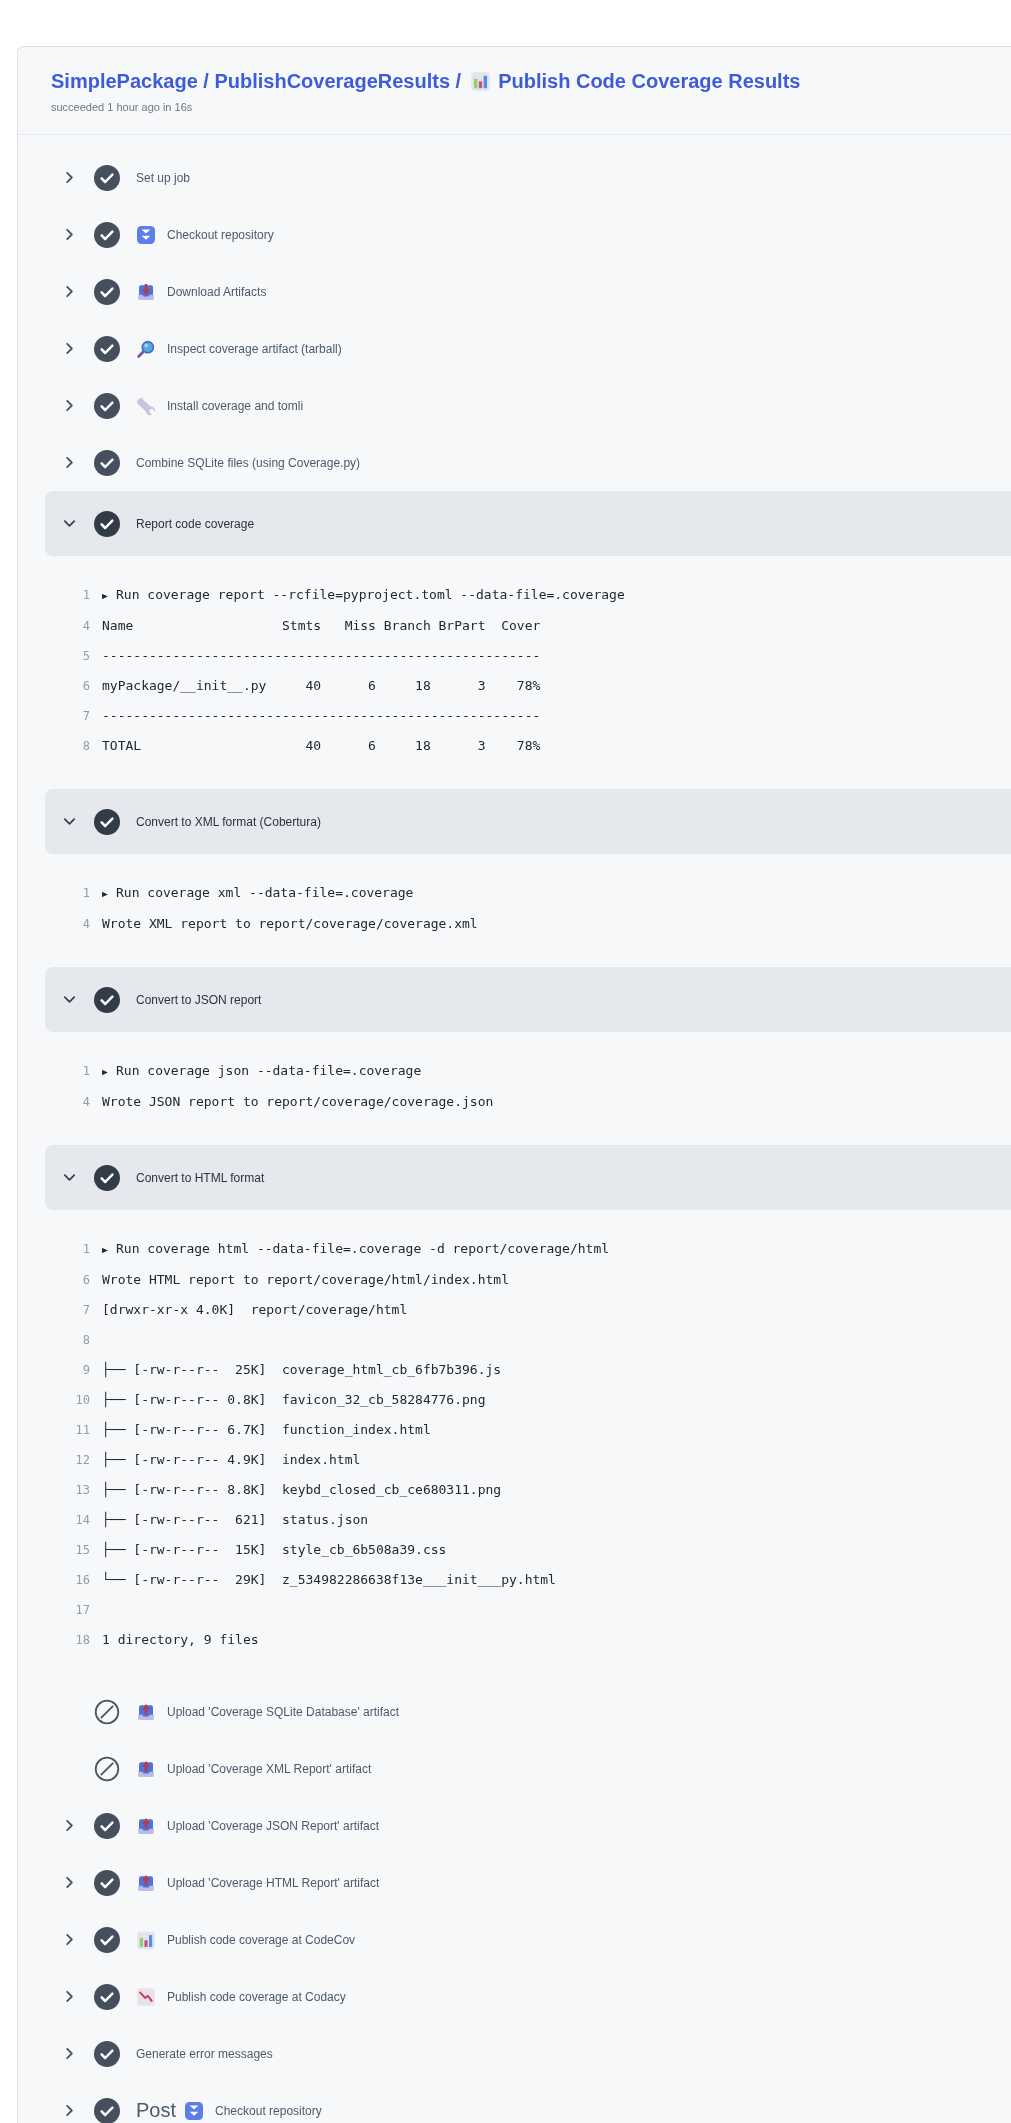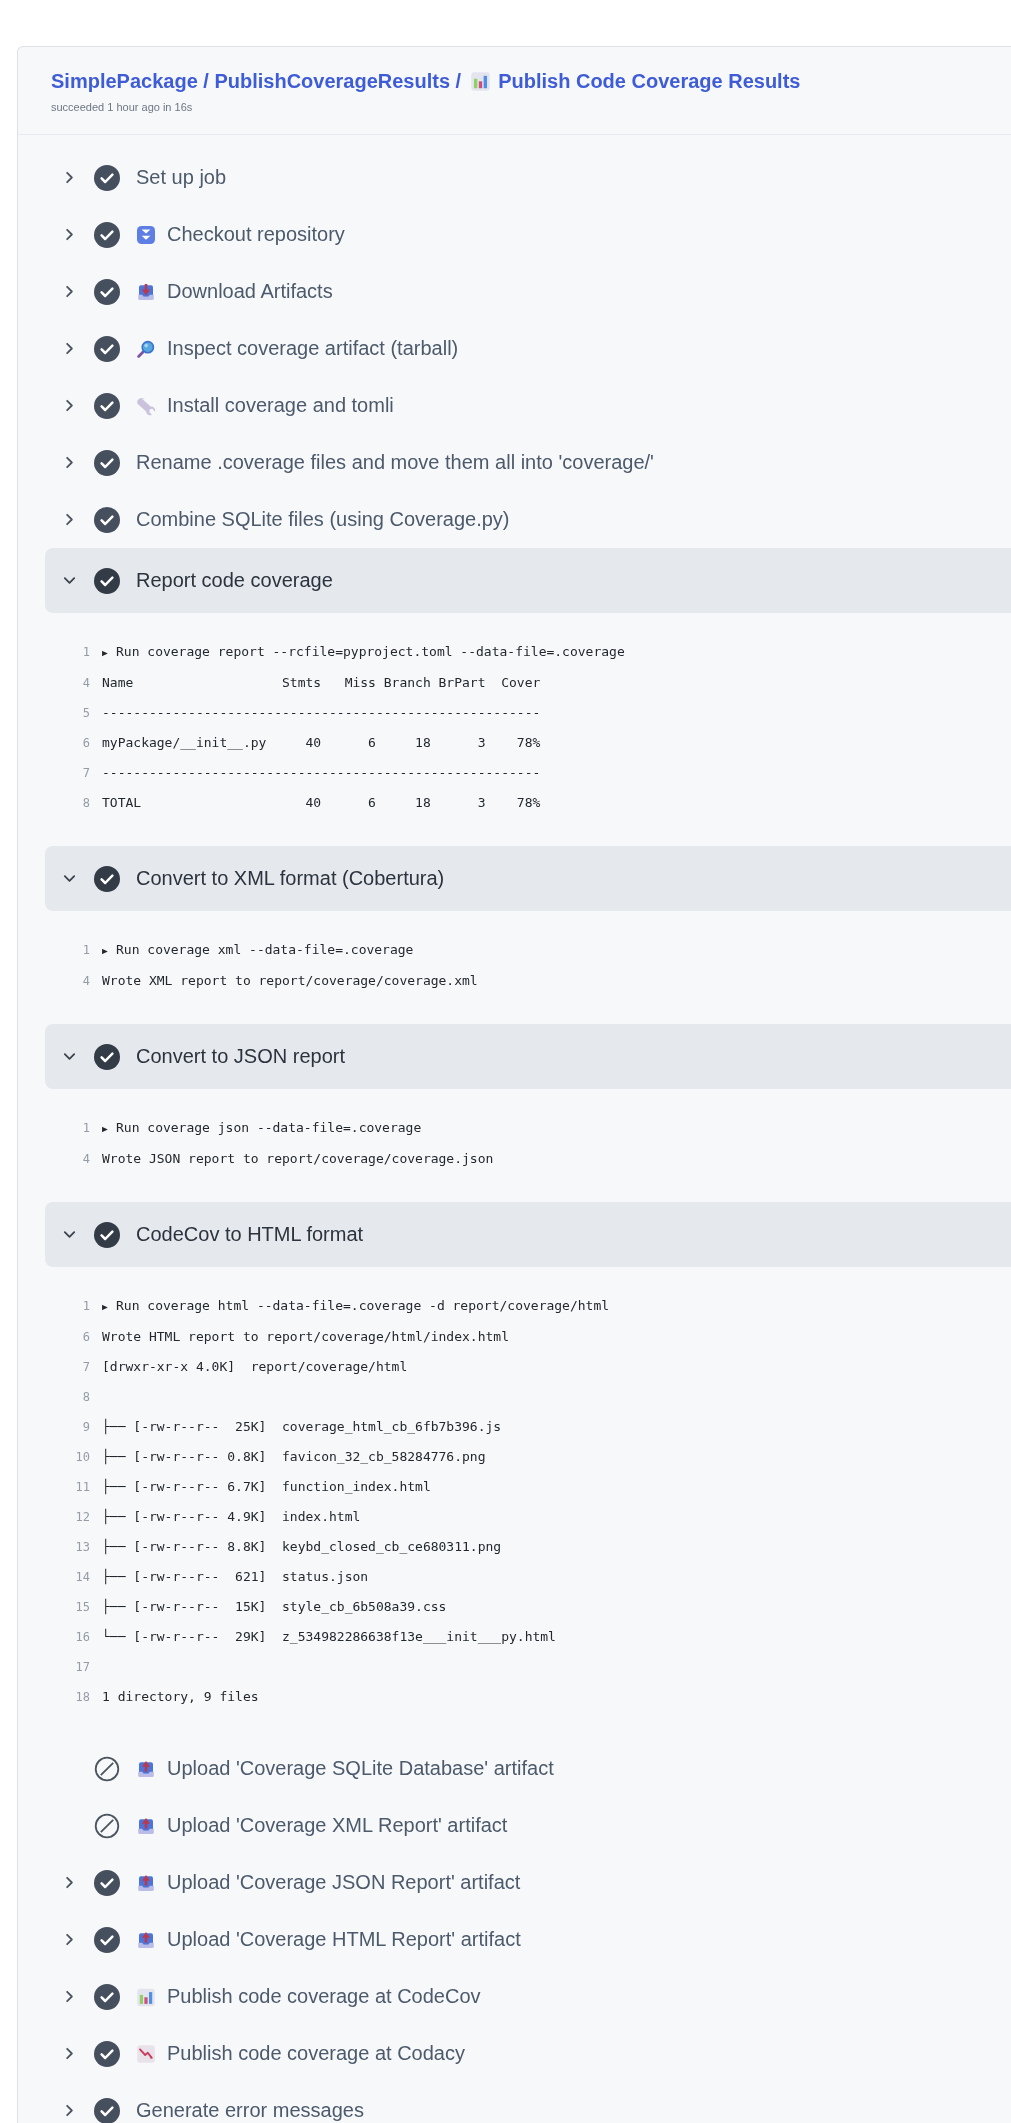--- a/index.html
+++ b/index.html
@@ -25,21 +25,21 @@
   .status-line { margin-top: 7px; font-size: 11px; color: #6e7784; }
 
   .steps { padding: 14px 0 0 0; }
   .step {
     display: flex; align-items: center;
     height: 57px; padding-left: 44px;
   }
   .cell-chevron { width: 18px; display: flex; align-items: center; justify-content: flex-start; flex: none; }
   .cell-status { margin-left: 14px; width: 26px; height: 26px; flex: none; display: flex; }
   .cell-emoji { margin-left: 16px; width: 20px; height: 20px; flex: none; display: flex; }
-  .step-label { margin-left: 16px; font-size: 20px; color: #4c5a6b; }
+  .step-label { margin-left: 16px; font-size: 12px; color: #4c5a6b; }
   .step .cell-emoji + .step-label { margin-left: 11px; }
   .label-prefix { margin-left: 16px; font-size: 20px; color: #4c5a6b; }
   .label-prefix + .cell-emoji { margin-left: 8px; }
 
   .step-group-header {
     display: flex; align-items: center;
     height: 65px; margin-left: 27px; padding-left: 17px;
     background: #e5e8ec;
     border-top-left-radius: 8px; border-bottom-left-radius: 8px;
   }
@@ -182,34 +182,20 @@
           <svg width="15" height="15" viewBox="0 0 16 16">
             <path d="M5.5 3l5 5-5 5" fill="none" stroke="#4c555f" stroke-width="1.9" stroke-linecap="round" stroke-linejoin="round"></path>
           </svg>
         </span>
         <span class="cell-status">
           <svg width="26" height="26" viewBox="0 0 26 26">
             <circle cx="13" cy="13" r="13" fill="#464f5d"></circle>
             <path d="M7.6 13.4l3.6 3.6 7.2-7.4" fill="none" stroke="#ffffff" stroke-width="2.5" stroke-linecap="round" stroke-linejoin="round"></path>
           </svg>
         </span>
-        <span class="step-label">Rename .coverage files and move them all into 'coverage/'</span>
-      </div>
-      <div class="step">
-        <span class="cell-chevron">
-          <svg width="15" height="15" viewBox="0 0 16 16">
-            <path d="M5.5 3l5 5-5 5" fill="none" stroke="#4c555f" stroke-width="1.9" stroke-linecap="round" stroke-linejoin="round"></path>
-          </svg>
-        </span>
-        <span class="cell-status">
-          <svg width="26" height="26" viewBox="0 0 26 26">
-            <circle cx="13" cy="13" r="13" fill="#464f5d"></circle>
-            <path d="M7.6 13.4l3.6 3.6 7.2-7.4" fill="none" stroke="#ffffff" stroke-width="2.5" stroke-linecap="round" stroke-linejoin="round"></path>
-          </svg>
-        </span>
         <span class="step-label">Combine SQLite files (using Coverage.py)</span>
       </div>
       <div class="step step-group-header">
         <span class="cell-chevron">
           <svg width="15" height="15" viewBox="0 0 16 16">
             <path d="M3 5.5l5 5 5-5" fill="none" stroke="#3a424c" stroke-width="1.9" stroke-linecap="round" stroke-linejoin="round"></path>
           </svg>
         </span>
         <span class="cell-status">
           <svg width="26" height="26" viewBox="0 0 26 26">
@@ -298,21 +284,21 @@
           <svg width="15" height="15" viewBox="0 0 16 16">
             <path d="M3 5.5l5 5 5-5" fill="none" stroke="#3a424c" stroke-width="1.9" stroke-linecap="round" stroke-linejoin="round"></path>
           </svg>
         </span>
         <span class="cell-status">
           <svg width="26" height="26" viewBox="0 0 26 26">
             <circle cx="13" cy="13" r="13" fill="#333b47"></circle>
             <path d="M7.6 13.4l3.6 3.6 7.2-7.4" fill="none" stroke="#ffffff" stroke-width="2.5" stroke-linecap="round" stroke-linejoin="round"></path>
           </svg>
         </span>
-        <span class="step-label">CodeCov to HTML format</span>
+        <span class="step-label">Convert to HTML format</span>
       </div>
       <div class="log-block">
         <div class="log-line">
           <span class="line-number">1</span>
           <span class="log-text"><span class="cmd-caret">▶</span><span>Run coverage html --data-file=.coverage -d report/coverage/html</span></span>
         </div>
         <div class="log-line">
           <span class="line-number">6</span>
           <span class="log-text">Wrote HTML report to report/coverage/html/index.html</span>
         </div>

